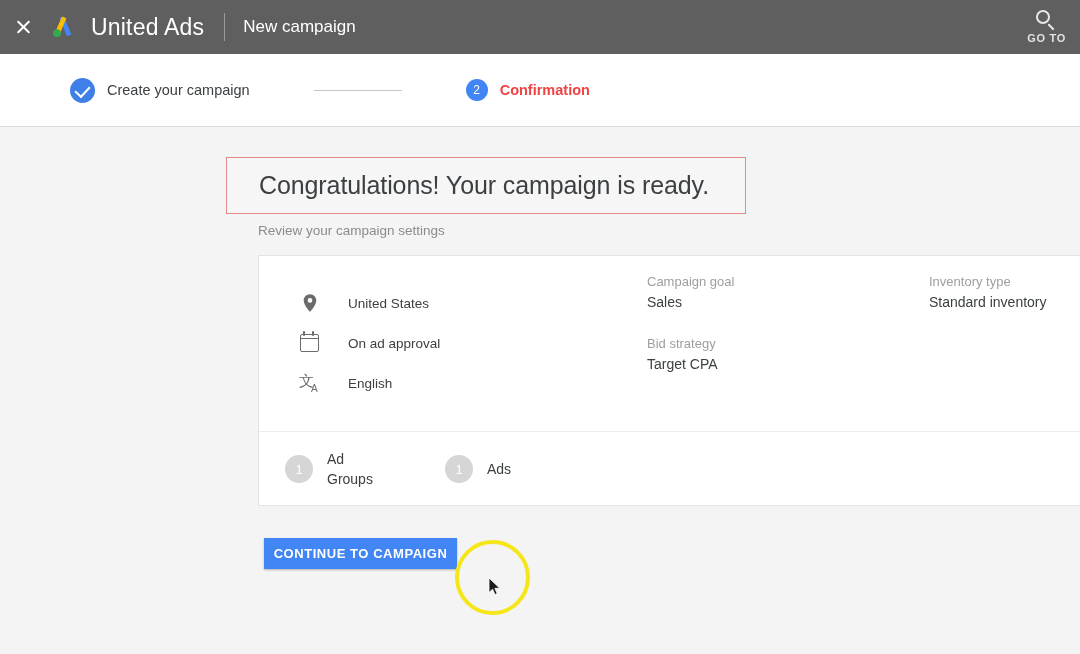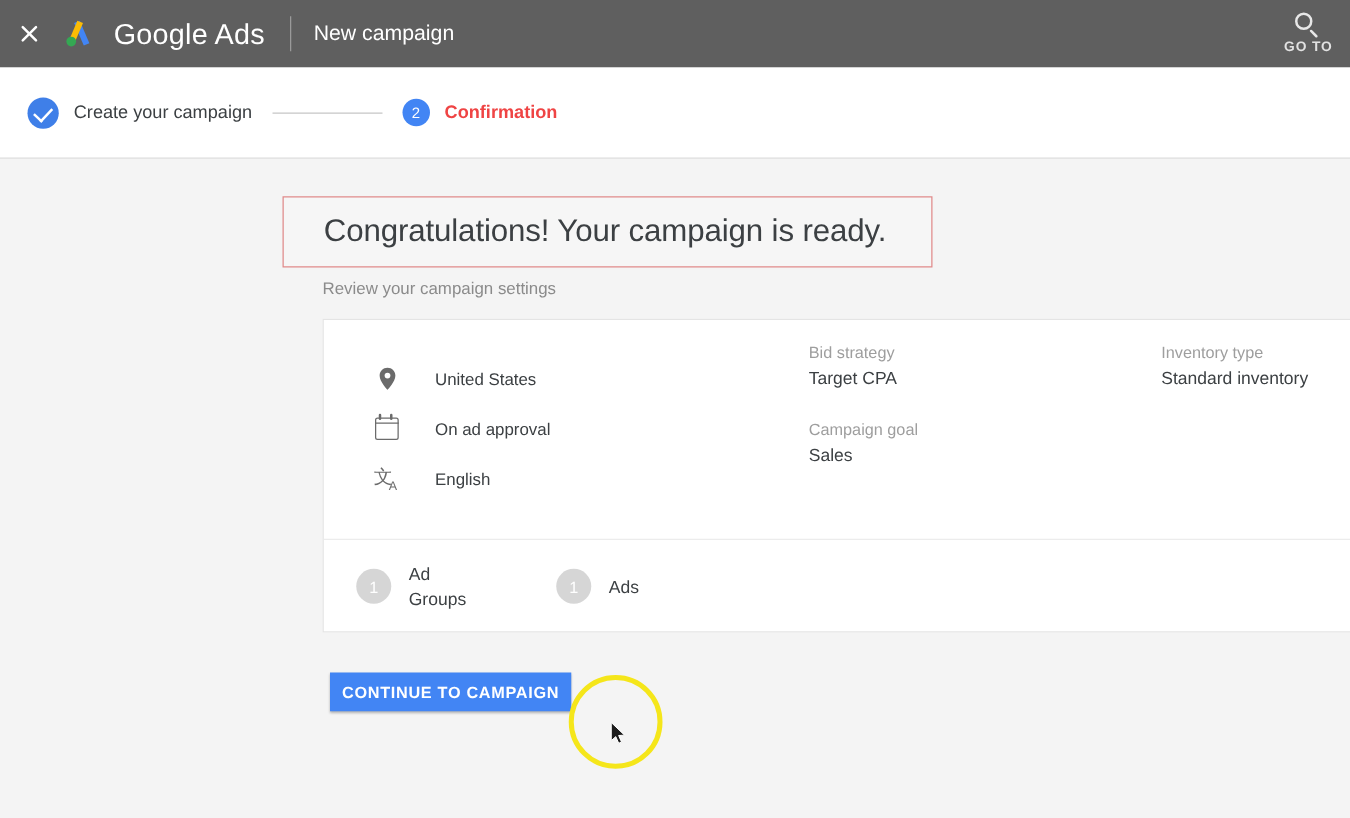--- a/index.html
+++ b/index.html
@@ -59,20 +59,21 @@
   }
   .goto-label{
     color:#e2e2e2; font-size:11px; letter-spacing:.7px; font-weight:700;
   }
 
   
   .stepper{
     position:absolute; left:0; top:54px; width:1080px; height:73px;
     background:#ffffff; display:flex; align-items:center;
     border-bottom:1px solid #dcdcdc;
+    gap:48px;
   }
   .step{ display:flex; align-items:center; }
   .step-done-circle{
     width:25px; height:25px; border-radius:50%; background:#3f7fe8;
     position:relative; flex:none;
   }
   .step-done-circle:after{
     content:""; position:absolute; left:7.5px; top:5px;
     width:7px; height:12px; border:solid #ffffff; border-width:0 2.4px 2.4px 0;
     transform:rotate(43deg);
@@ -208,21 +209,21 @@
     </div>
 
     <div class="ads-logo">
       <svg width="30" height="30" viewBox="0 0 30 30">
         <path d="M15.8 4.5 L23.5 22.5 L19.0 24.3 L11.3 6.3 Z" fill="#4285f4"></path>
         <path d="M13.9 4.5 L6.5 22.0 L11.0 23.8 L18.4 6.3 Z" fill="#fbbc04"></path>
         <circle cx="9.0" cy="21.2" r="3.9" fill="#34a853"></circle>
       </svg>
     </div>
 
-    <div class="brand">Google Ads</div>
+    <div class="brand">United Ads</div>
 
     <div class="vdiv"></div>
 
     <div class="page-sub">New campaign</div>
 
     <div class="topbar-right">
       <div class="search-ico">
         <div class="ring"></div>
           <div class="stem"></div>
       </div>
@@ -283,26 +284,26 @@
                 <text x="1" y="15" font-family="DejaVu Sans, sans-serif" font-size="15" fill="#6b6b6b">文</text>
                 <text x="13" y="21" font-family="Liberation Sans, sans-serif" font-size="10" fill="#6b6b6b">A</text>
               </svg>
             </div>
             <div class="txt">English</div>
           </div>
         </div>
 
         <div class="col-mid">
           <div class="fgroup">
+            <div class="flabel">Campaign goal</div>
+            <div class="fvalue">Sales</div>
+          </div>
+          <div class="fgroup">
             <div class="flabel">Bid strategy</div>
             <div class="fvalue">Target CPA</div>
-          </div>
-          <div class="fgroup">
-            <div class="flabel">Campaign goal</div>
-            <div class="fvalue">Sales</div>
           </div>
         </div>
 
         <div class="col-right">
           <div class="fgroup">
             <div class="flabel">Inventory type</div>
             <div class="fvalue">Standard inventory</div>
           </div>
         </div>
 

